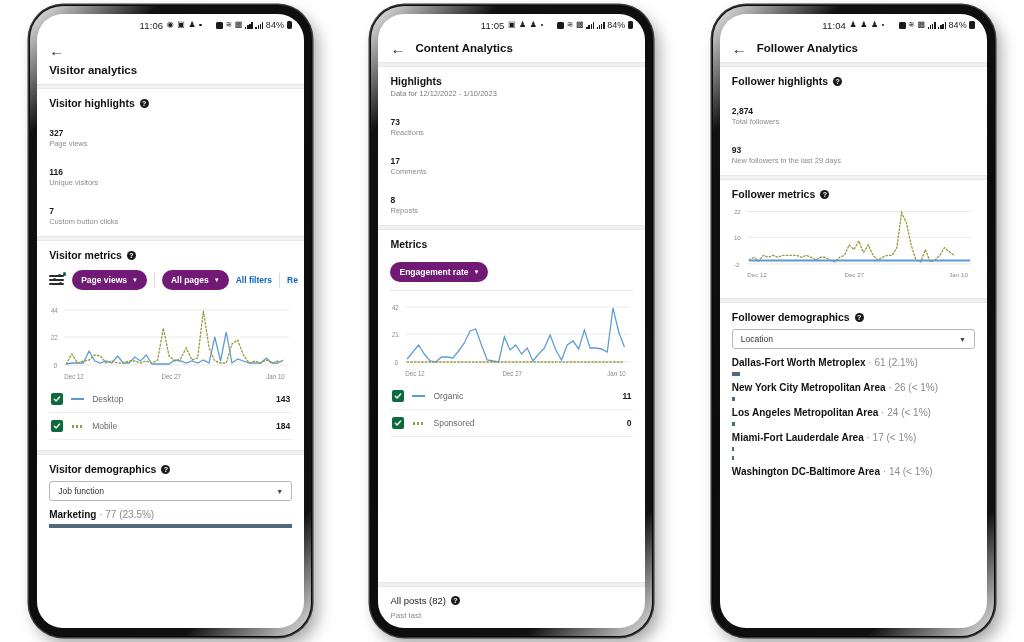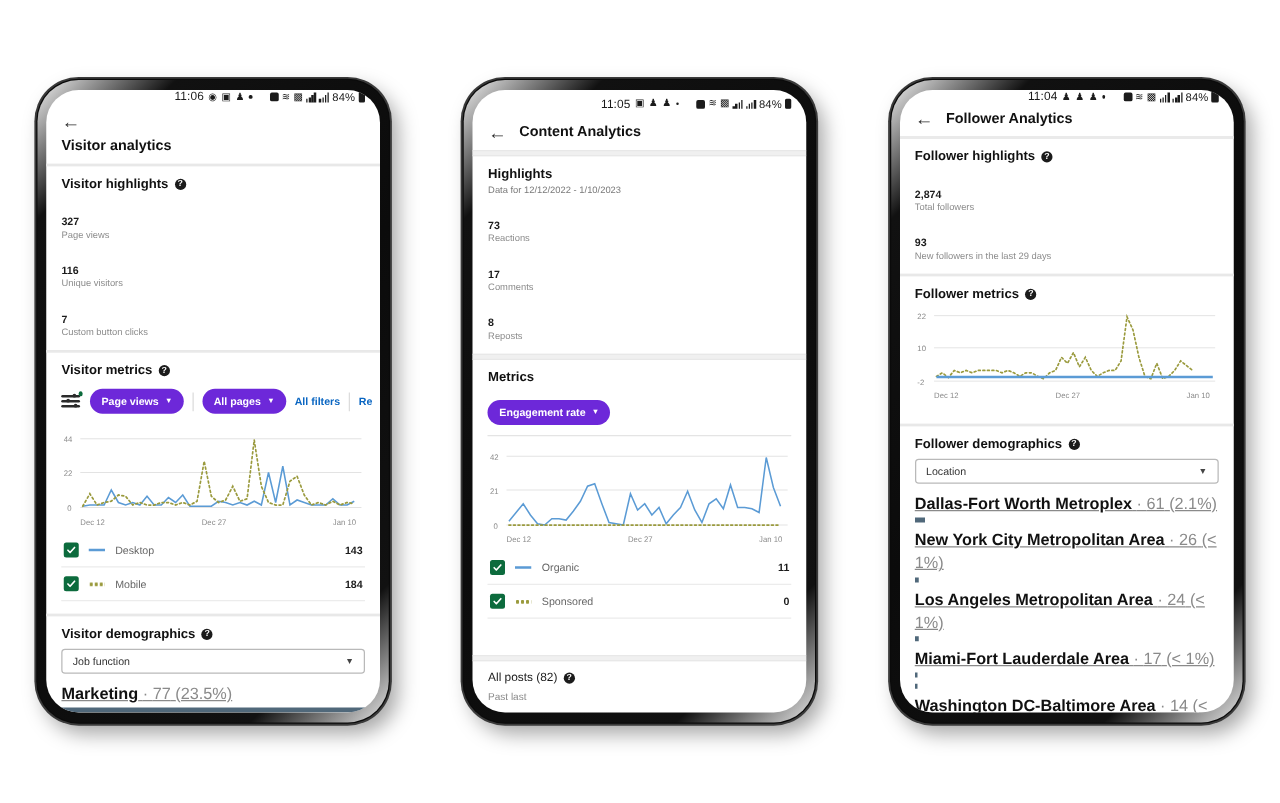--- a/index.html
+++ b/index.html
@@ -13,21 +13,21 @@
     position: relative;
     width: 1024px; height: 642px;
     display: flex;
     justify-content: space-around;
     align-items: center;
   }
 
   
   .phone {
     position: relative;
-    width: 283px; height: 516px;
+    width: 283px; height: 632px;
     border-radius: 34px;
     background: #0a0a0a;
     padding: 9px 8px 9px 8px;
     box-shadow: 0 0 0 1.5px #3a3a3a, 6px 8px 16px rgba(0,0,0,.35);
   }
   .phone::before{
     content:"";
     position:absolute; inset:1px;
     border-radius:33px;
     background:linear-gradient(135deg,#f2f2f2 0%, #111 14%, #0b0b0b 50%, #111 86%, #e8e8e8 100%);
@@ -112,21 +112,21 @@
   .filter-icon i{ position:absolute; left:0; height:1.6px; background:#2b2b2b; border-radius:1px;}
   .filter-icon i:nth-child(1){top:2px;width:15px}
   .filter-icon i:nth-child(2){top:6px;width:15px}
   .filter-icon i:nth-child(3){top:10px;width:15px}
   .filter-icon b{ position:absolute; width:3.2px;height:3.2px;background:#2b2b2b;border-radius:50%;}
   .filter-icon b:nth-of-type(1){top:1.2px;left:9px}
   .filter-icon b:nth-of-type(2){top:5.2px;left:4px}
   .filter-icon b:nth-of-type(3){top:9.2px;left:10px}
   .filter-icon em{ position:absolute; top:-1px; right:-1px; width:3.6px;height:3.6px;background:#0c6b3d;border-radius:50%;}
   .pill {
-    background: #6d28d9; color: #fff;
+    background: #701a75; color: #fff;
     border-radius: 999px;
     font-size: 8.5px; font-weight: bold;
     padding: 5px 9px;
     display: inline-flex; align-items: center; gap: 5px;
     cursor: pointer; flex: 0 0 auto;
   }
   .caret { font-size: 6px; line-height:1; }
   .vrule { width:1px; height:15px; background:#dcdcdc; flex:0 0 auto;}
   .link-btn { color:#0a66c2; font-size:8.5px; font-weight:bold; cursor:pointer; flex:0 0 auto;}
 
@@ -167,21 +167,21 @@
     display: flex; align-items: center; justify-content: space-between;
     padding: 0 8px;
     font-size: 8.5px; color: #333;
     cursor: pointer;
     margin-bottom: 7px;
   }
   .select .caret { font-size: 7px; color:#444;}
 
   
   .demo-row { margin-bottom: 5px; }
-  .demo-txt { font-size: 13px; color: #8a8a8a; line-height: 1.4; text-decoration: underline; }
+  .demo-txt { font-size: 10px; color: #8a8a8a; line-height: 1.4; }
   .demo-txt b { color: #111; font-weight: bold; }
   .demo-bar { height: 4px; background: #50687a; margin-top: 2px; border-radius:0; }
 
   
   .posts-head { padding: 8px 12px 2px 12px;}
   .posts-title { display:flex; align-items:center; gap:5px; font-size:9.5px; color:#1b1b1b;}
   .posts-sub { font-size: 8px; color:#8a8a8a; padding: 3px 12px 8px 12px;}
   .post-card { background:#f1f1f1; padding: 7px 12px 10px 12px; }
   .post-meta { font-size: 7.5px; color:#8a8a8a; margin-bottom:4px;}
   .post-title { font-size: 8px; font-weight:bold; color:#1b1b1b; font-family:"Liberation Serif", serif;}

